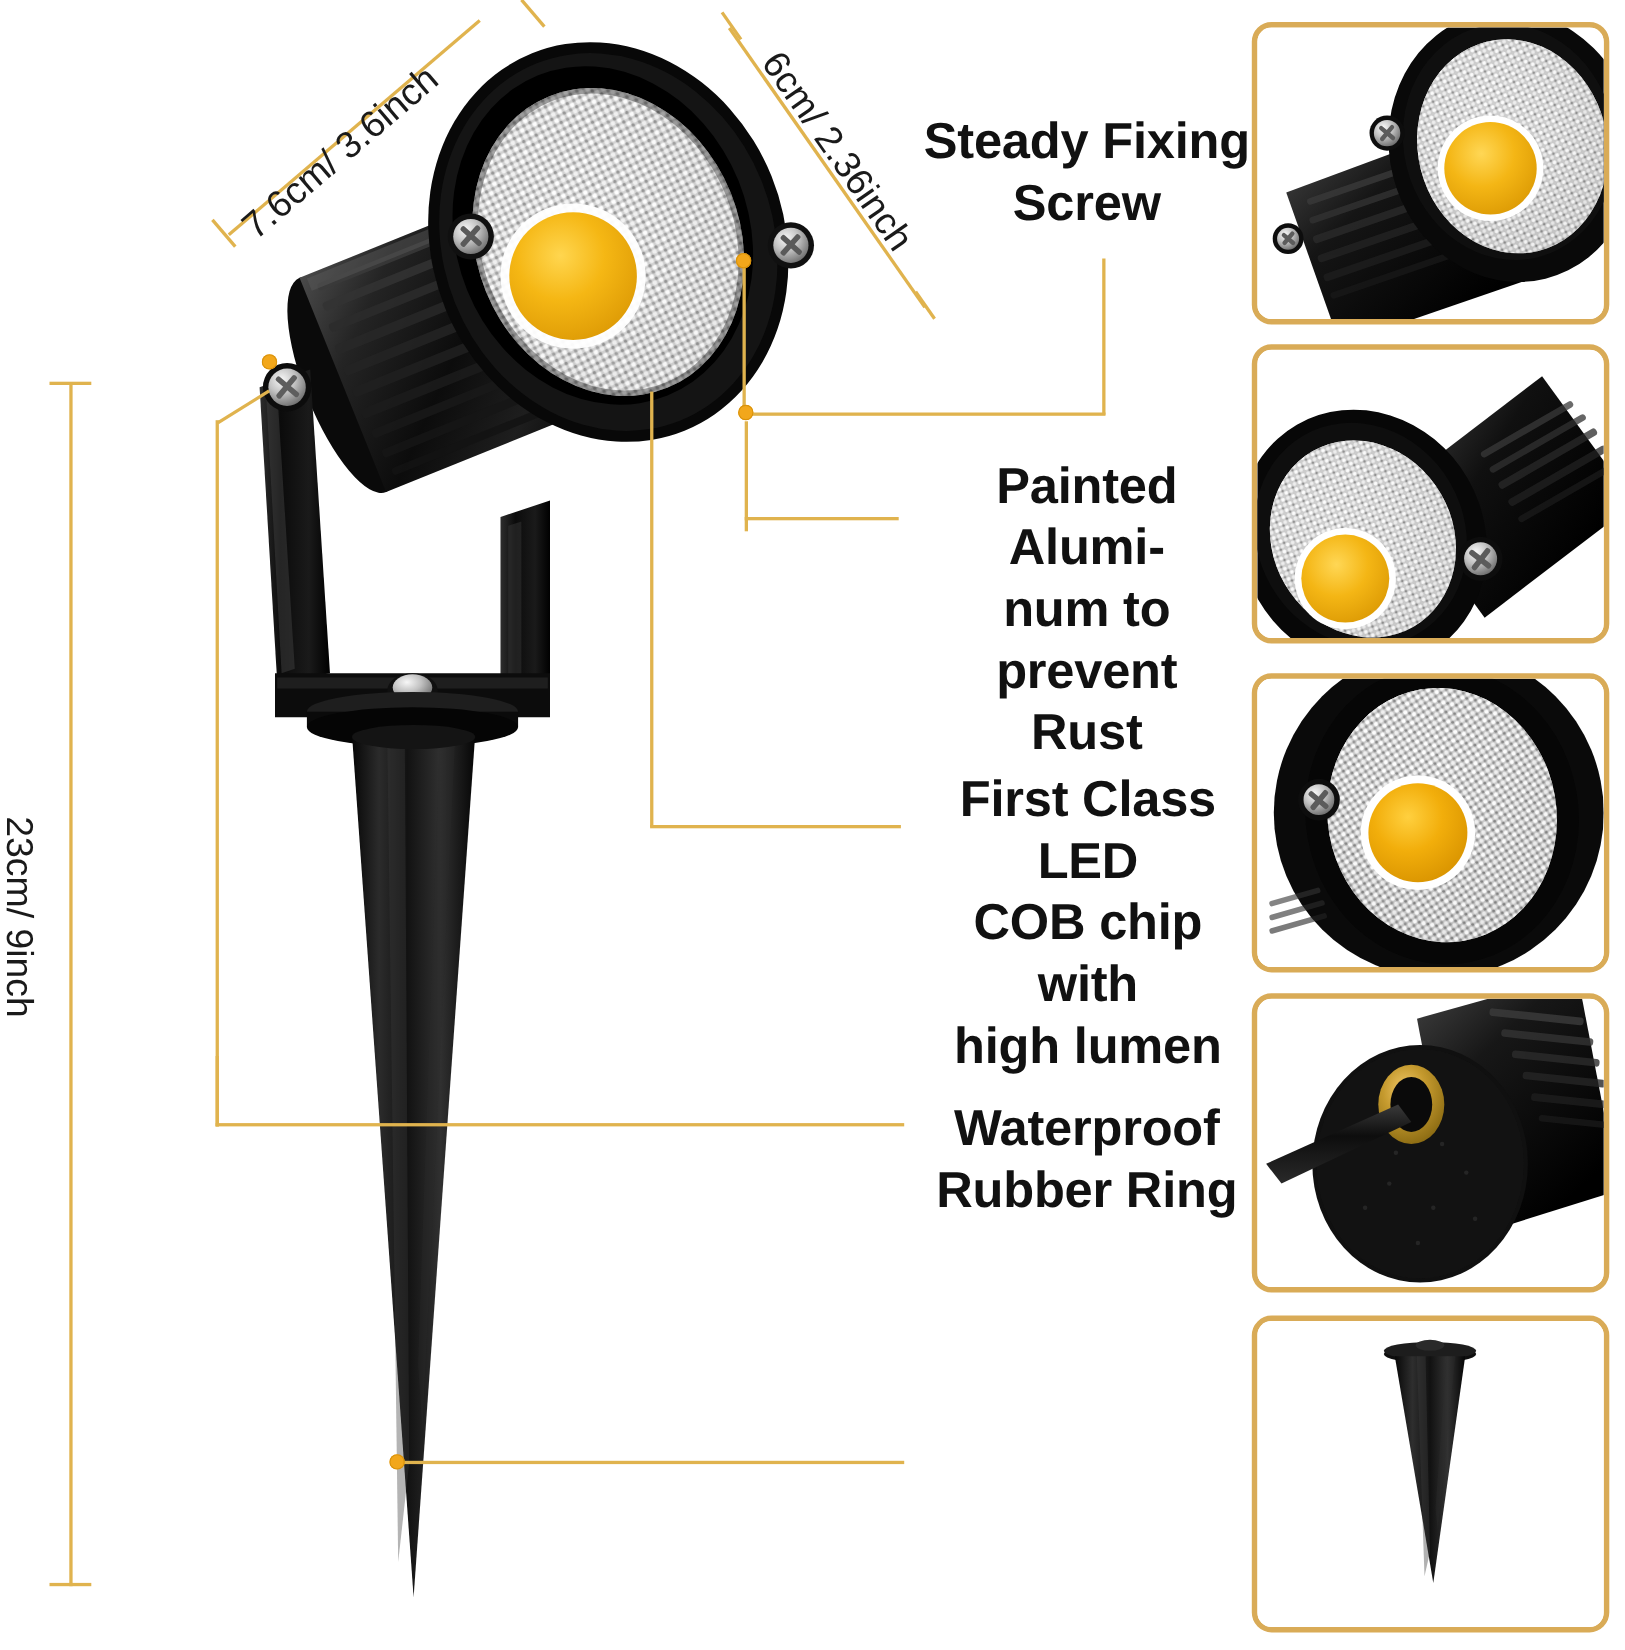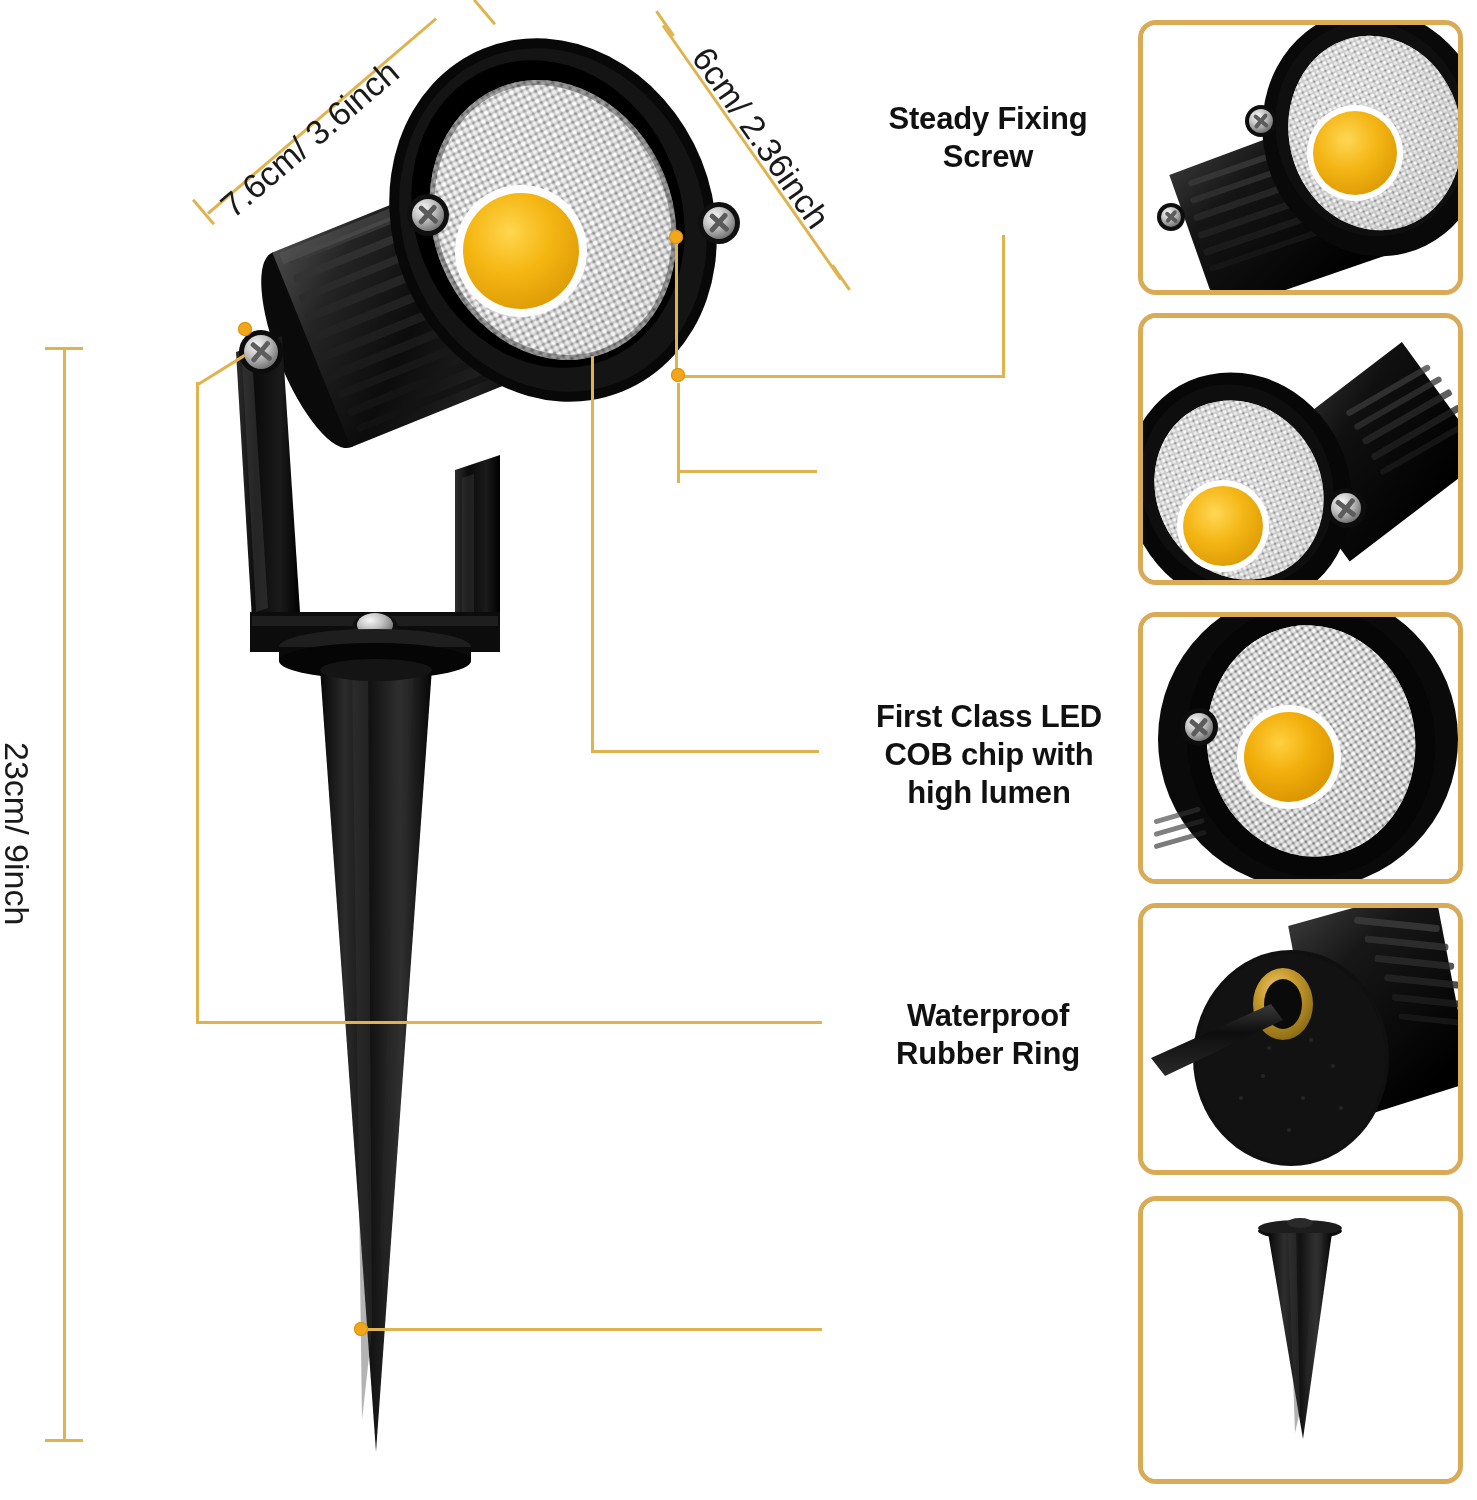--- a/index.html
+++ b/index.html
@@ -38,21 +38,21 @@
   .cap {
     position: absolute;
     background: #e0b34e;
   }
 
   
   .callout {
     position: absolute;
     color: #111111;
     font-weight: bold;
-    font-size: 31px;
+    font-size: 46px;
     line-height: 1.22;
     letter-spacing: -0.2px;
     text-align: center;
     white-space: pre-line;
   }
 
   
   .dimtext {
     position: absolute;
     color: #1a1a1a;
@@ -290,20 +290,23 @@
   </div>
 
   <div>
     <div class="gold-line h" style="left:364px; top:1328px; width:458px;"></div>
     <div class="dot" style="left:354px; top:1322px;"></div>
   </div>
 
   <div class="callout" style="left:838px; top:100px; width:300px;">Steady Fixing
 Screw</div>
 
+  <div class="callout" style="left:838px; top:413px; width:300px;">Painted Alumi-
+num to prevent
+Rust</div>
 
   <div class="callout" style="left:838px; top:698px; width:302px;">First Class LED
 COB chip with
 high lumen</div>
 
   <div class="callout" style="left:838px; top:997px; width:300px;">Waterproof
 Rubber Ring</div>
 
 
   <div class="panel" style="top:20px; height:275px;">

